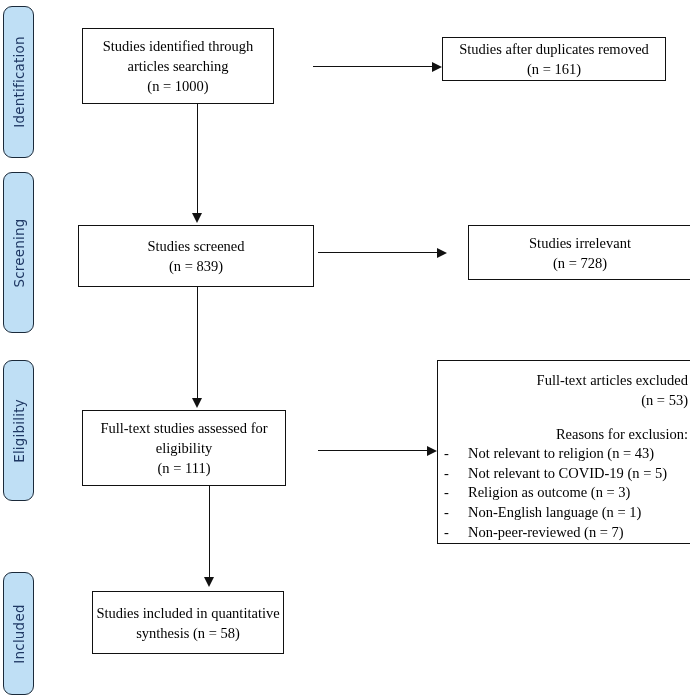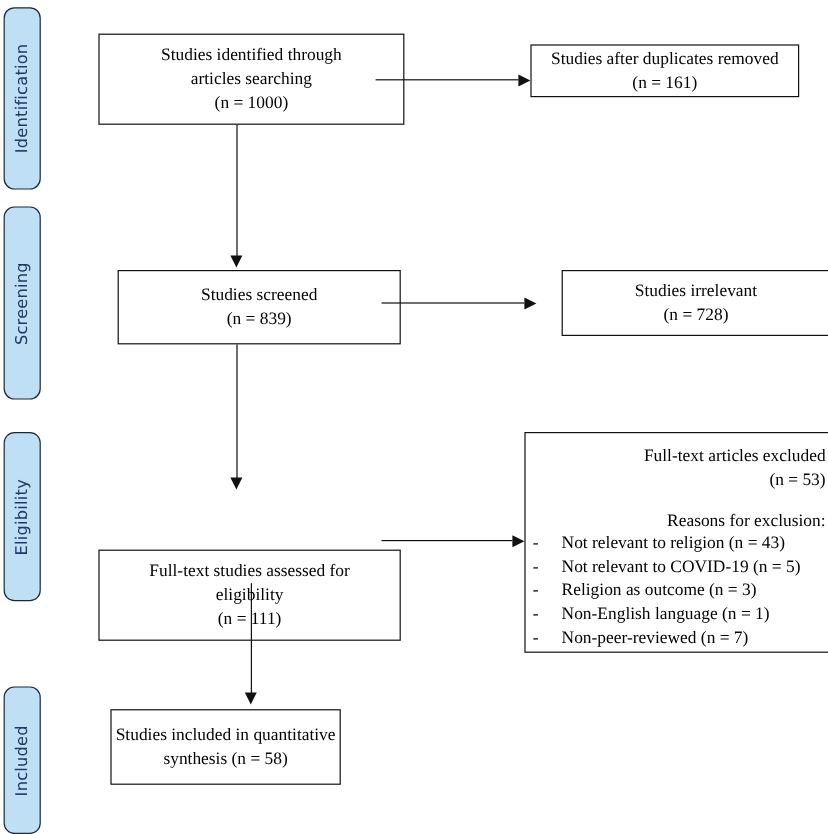--- a/index.html
+++ b/index.html
@@ -59,25 +59,25 @@
     align-items: center;
     justify-content: center;
     text-align: center;
     color: #000000;
     font-size: 14.5px;
     line-height: 1.38;
     padding: 2px 6px;
   }
   .flow-box .ln { display: block; white-space: nowrap; }
 
-  #box-identified    { left: 82px;  top: 28px;  width: 255px; height: 76px; }
+  #box-identified    { left: 82px;  top: 28px;  width: 192px; height: 76px; }
   #box-duplicates    { left: 442px; top: 37px;  width: 224px; height: 44px; }
-  #box-screened      { left: 98px;  top: 225px; width: 236px; height: 62px; }
+  #box-screened      { left: 78px;  top: 225px; width: 236px; height: 62px; }
   #box-irrelevant    { left: 468px; top: 225px; width: 224px; height: 55px; }
-  #box-fulltext      { left: 82px;  top: 410px; width: 252px; height: 76px; margin-top: 48px; }
+  #box-fulltext      { left: 82px;  top: 410px; width: 204px; height: 76px; }
   #box-included      { left: 92px;  top: 591px; width: 192px; height: 63px; }
 
   
   #box-excluded {
     position: absolute;
     left: 437px;
     top: 360px;
     width: 256px;
     height: 184px;
     box-sizing: border-box;

